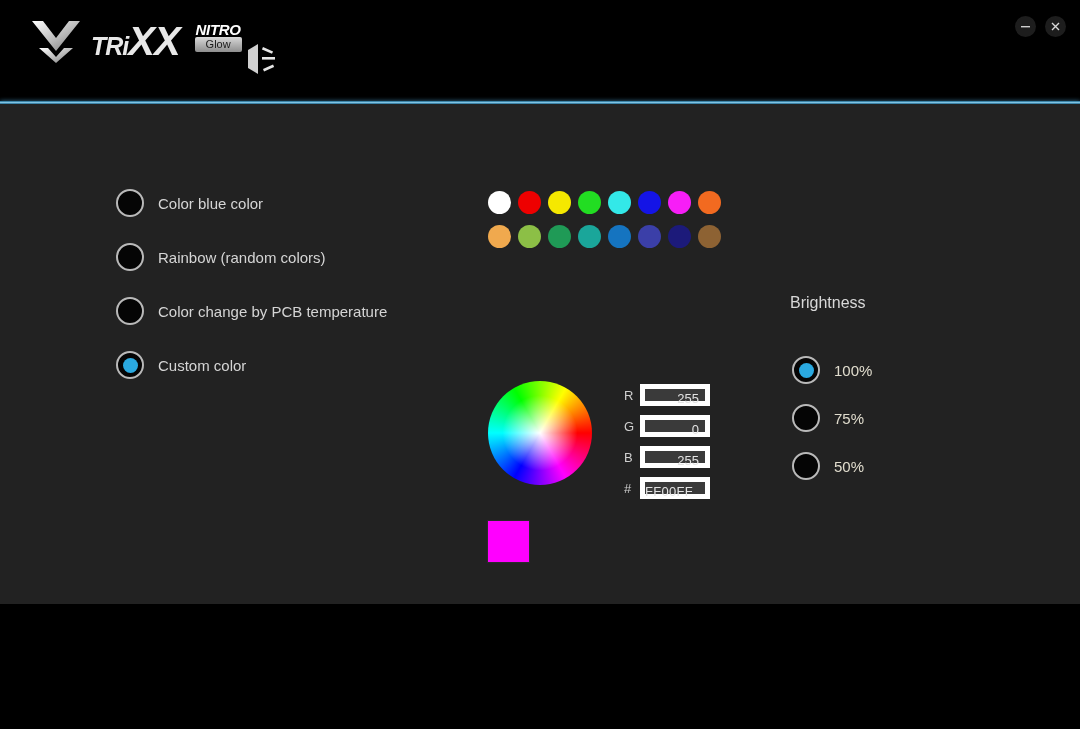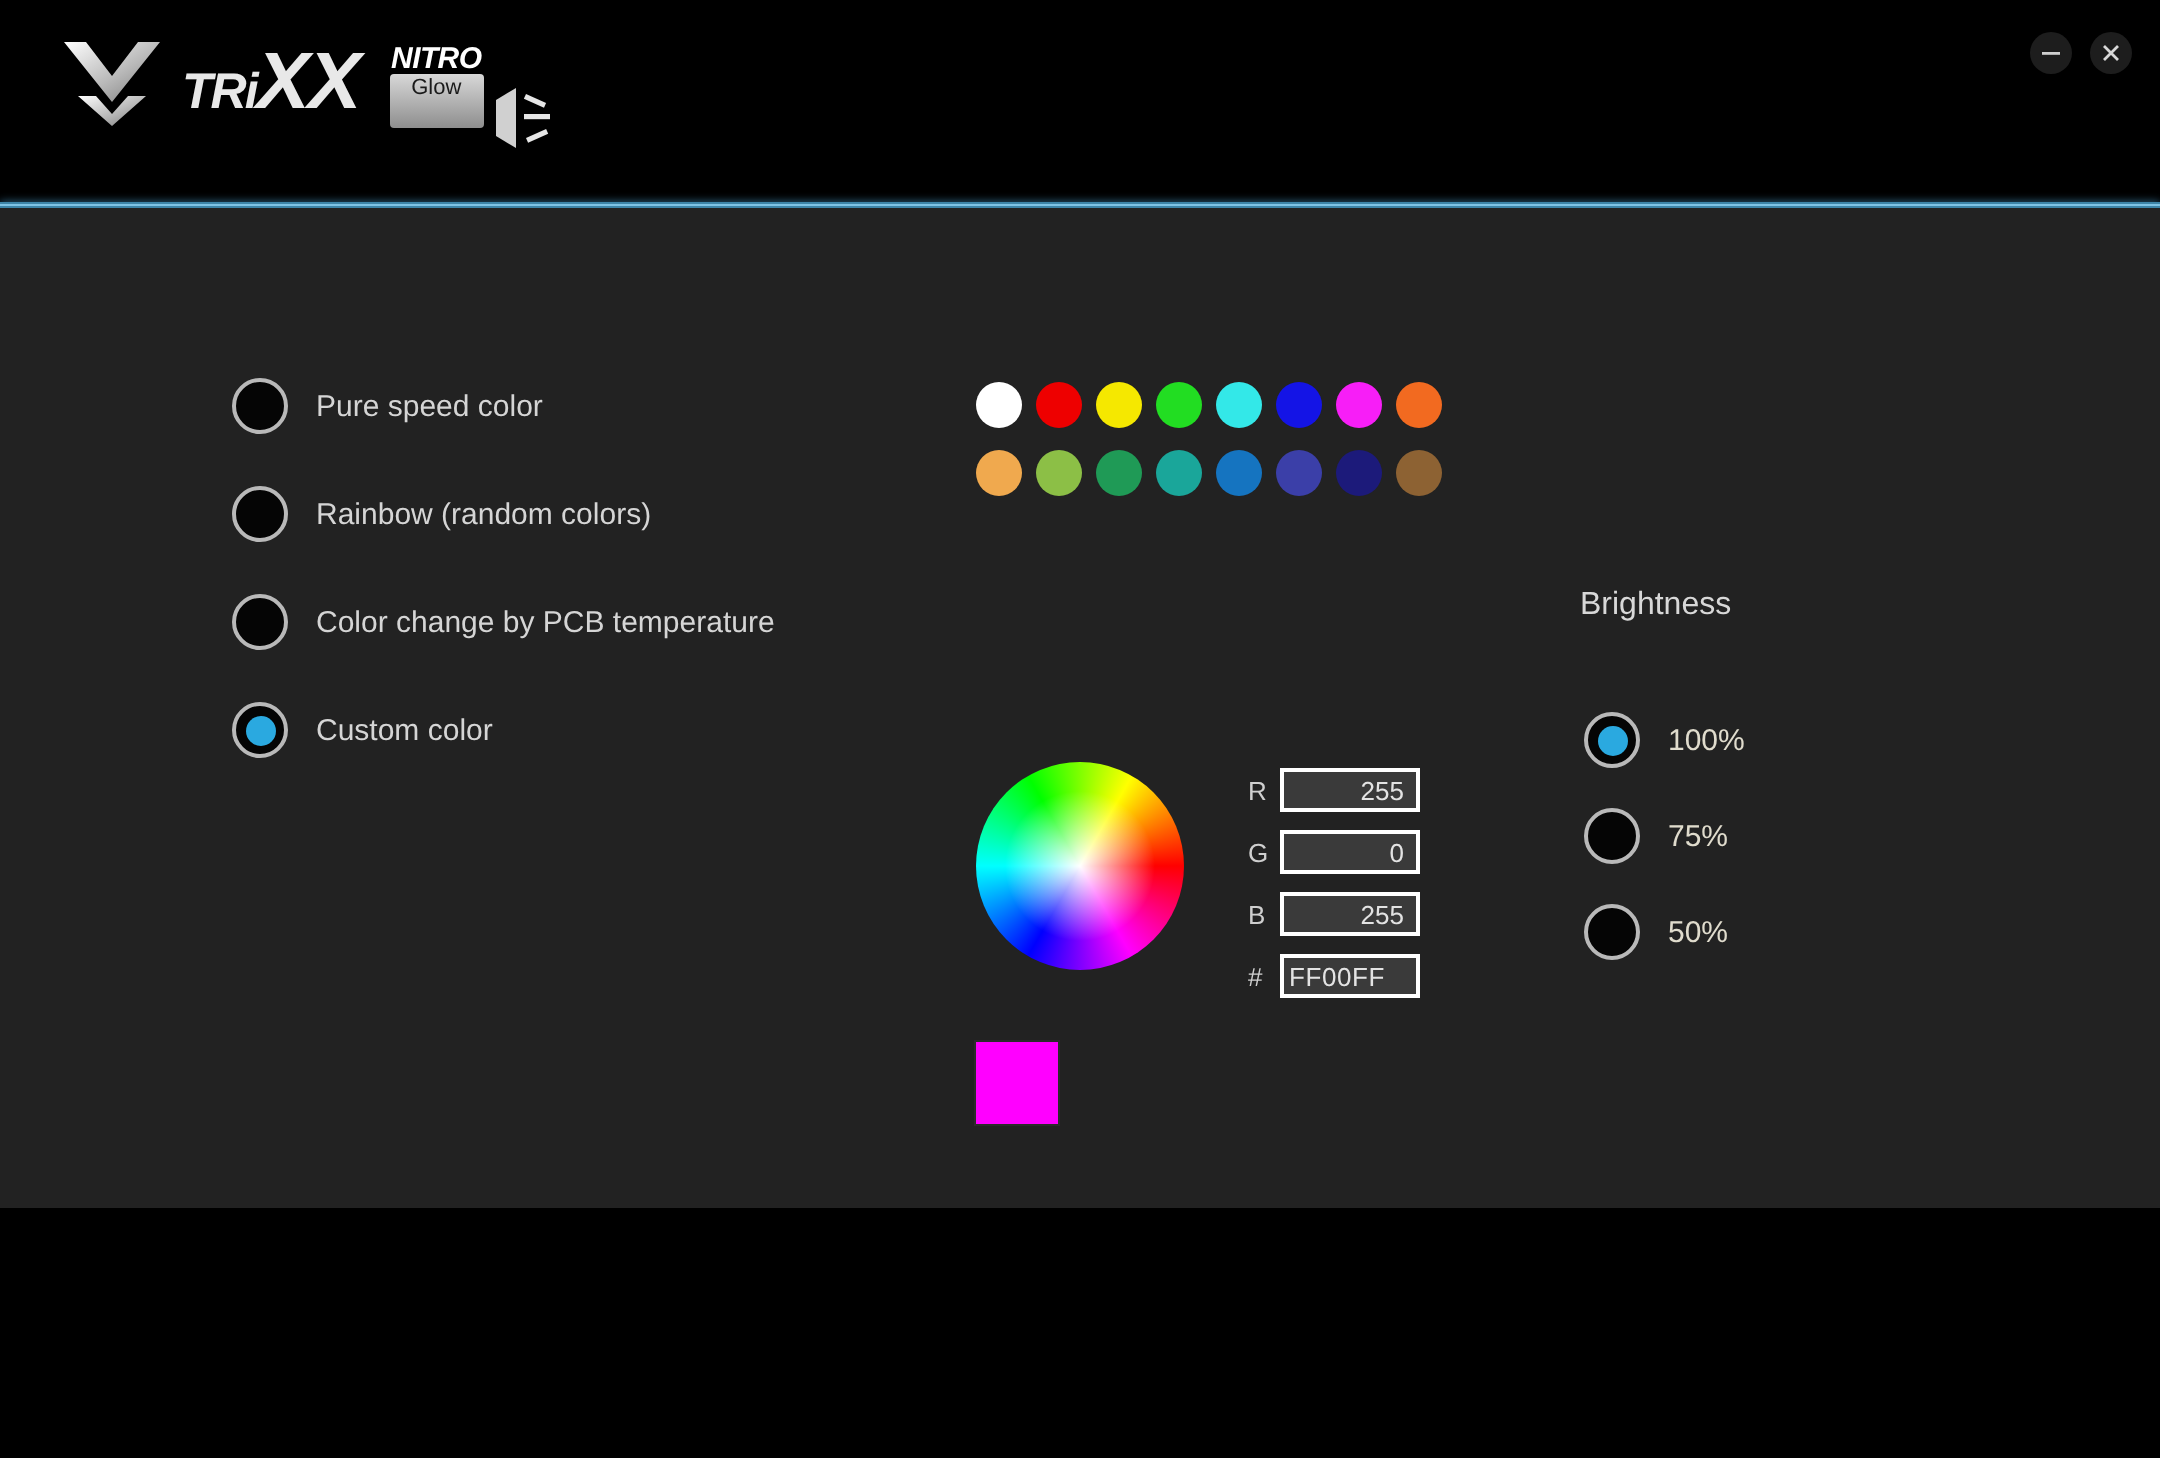--- a/index.html
+++ b/index.html
@@ -47,21 +47,21 @@
     line-height: 12px;
     text-align: center;
   }
   .glow-chip {
     margin-top: 1px;
     background: linear-gradient(#d8d8d8, #8e8e8e);
     color: #1a1a1a;
     font-size: 11px;
     text-align: center;
     border-radius: 2px;
-    padding: 1px 3px 14px 3px;
+    padding: 1px 3px 2px 3px;
     line-height: 12px;
   }
   .beam { position: absolute; left: 218px; top: 26px; width: 44px; height: 30px; }
 
   .winbtns { position: absolute; right: 14px; top: 16px; display: flex; gap: 9px; }
   .winbtn {
     width: 21px; height: 21px; border-radius: 50%;
     background: #1d1d1d;
     display: flex; align-items: center; justify-content: center;
     cursor: pointer;
@@ -137,21 +137,21 @@
 
   
   .rgb-block { position: absolute; left: 624px; top: 280px; }
   .rgb-row { display: flex; align-items: center; height: 22px; margin-bottom: 9px; }
   .rgb-key {
     width: 16px; color: #cfcfcf; font-size: 13px; text-align: left;
   }
   .rgb-field {
     width: 70px; height: 22px;
     background: #3a3a3a;
-    border: 2px solid #ffffff;
+    border: 5px solid #ffffff;
     color: #e3e3e3;
     font-size: 13px;
     line-height: 20px;
     text-align: right;
     padding-right: 6px;
     cursor: text;
   }
   .rgb-field.hex { text-align: center; padding-right: 13px; letter-spacing: .3px; }
 
   
@@ -223,21 +223,21 @@
 
   <div class="accent-line"></div>
 
   <div class="body-panel">
 
     <div class="mode-list">
       <div class="radio-row">
         <span class="radio">
             <span class="dot"></span>
           </span>
-        <span class="radio-label">Pure speed color</span>
+        <span class="radio-label">Color blue color</span>
       </div>
       <div class="radio-row">
         <span class="radio">
             <span class="dot"></span>
           </span>
         <span class="radio-label">Rainbow (random colors)</span>
       </div>
       <div class="radio-row">
         <span class="radio">
             <span class="dot"></span>

